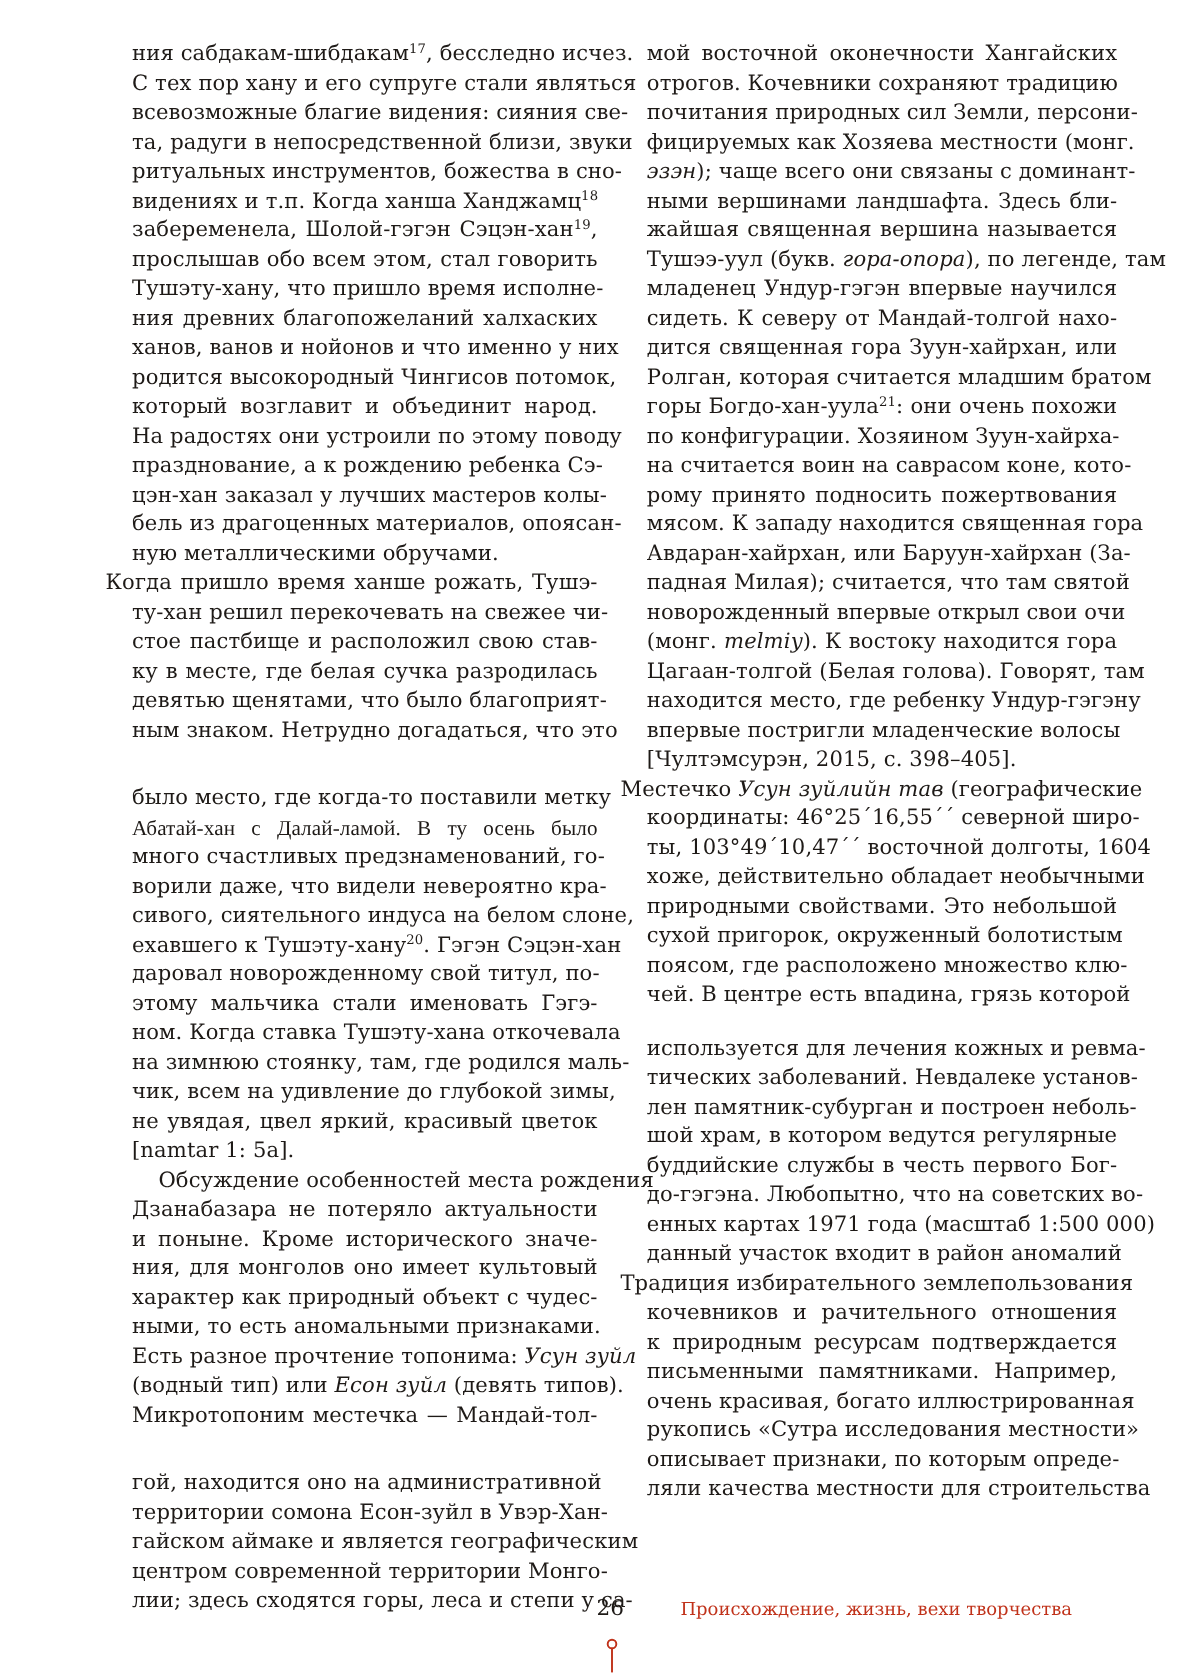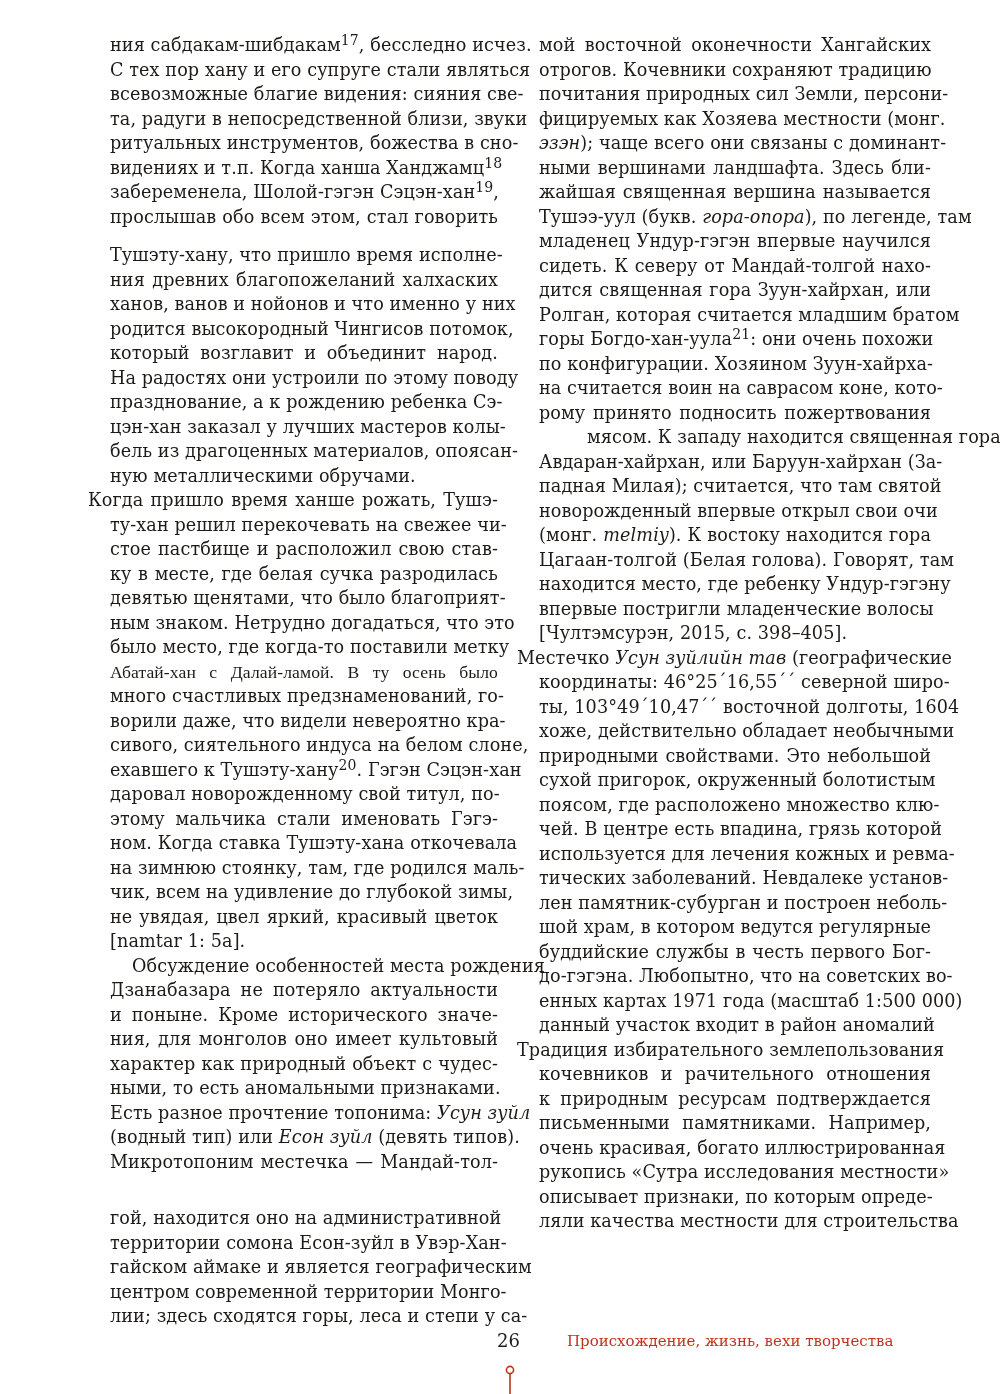--- a/index.html
+++ b/index.html
@@ -15,21 +15,21 @@
   }
   .col.left { left: 88px; width: 410px; }
   .col.right { left: 517px; width: 414px; }
   .para { margin: 0; padding-left: 22px; text-indent: -22px; }
   .para.cont { padding-left: 22px; text-indent: 0; }
   .line {
     display: block; text-align: justify; text-align-last: justify;
     white-space: nowrap; overflow: visible;
   }
   .line.last { text-align-last: left; }
-  sup { font-size: 14px; line-height: 0; vertical-align: 6px; }
+  sup { font-size: 11px; line-height: 0; vertical-align: 6px; }
   i { font-style: italic; }
   .footer-num {
     position: absolute; left: 497px; top: 1330px;
     font-size: 18px; color: #1e1a17;
   }
   .footer-title {
     position: absolute; left: 567px; top: 1332px;
     font-size: 15px; color: #c0321a;
   }
   .footer-marker {
@@ -42,39 +42,39 @@
 <div class="col left">
     <div class="para cont">
       <span class="line" style="text-indent: 0px;">ния сабдакам-шибдакам<sup>17</sup>, бесследно исчез.</span>
       <span class="line" style="text-indent: 0px;">С тех пор хану и его супруге стали являться</span>
       <span class="line" style="text-indent: 0px;">всевозможные благие видения: сияния све-</span>
       <span class="line" style="text-indent: 0px;">та, радуги в непосредственной близи, звуки</span>
       <span class="line" style="text-indent: 0px;">ритуальных инструментов, божества в сно-</span>
       <span class="line" style="text-indent: 0px;">видениях и т.п. Когда ханша Ханджамц<sup>18</sup></span>
       <span class="line" style="text-indent: 0px;">забеременела, Шолой-гэгэн Сэцэн-хан<sup>19</sup>,</span>
       <span class="line" style="text-indent: 0px;">прослышав обо всем этом, стал говорить</span>
-      <span class="line" style="text-indent: 0px; margin-top: 14px;">Тушэту-хану, что пришло время исполне-</span>
+      <span class="line" style="text-indent: 0px;">Тушэту-хану, что пришло время исполне-</span>
       <span class="line" style="text-indent: 0px;">ния древних благопожеланий халхаских</span>
       <span class="line" style="text-indent: 0px;">ханов, ванов и нойонов и что именно у них</span>
       <span class="line" style="text-indent: 0px;">родится высокородный Чингисов потомок,</span>
       <span class="line" style="text-indent: 0px;">который возглавит и объединит народ.</span>
       <span class="line" style="text-indent: 0px;">На радостях они устроили по этому поводу</span>
       <span class="line" style="text-indent: 0px;">празднование, а к рождению ребенка Сэ-</span>
       <span class="line" style="text-indent: 0px;">цэн-хан заказал у лучших мастеров колы-</span>
       <span class="line" style="text-indent: 0px;">бель из драгоценных материалов, опоясан-</span>
       <span class="line last" style="text-indent: 0px;">ную металлическими обручами.</span>
     </div>
     <div class="para">
       <span class="line" style="text-indent: -22px;">Когда пришло время ханше рожать, Тушэ-</span>
       <span class="line" style="text-indent: 0px;">ту-хан решил перекочевать на свежее чи-</span>
       <span class="line" style="text-indent: 0px;">стое пастбище и расположил свою став-</span>
       <span class="line" style="text-indent: 0px;">ку в месте, где белая сучка разродилась</span>
       <span class="line" style="text-indent: 0px;">девятью щенятами, что было благоприят-</span>
       <span class="line" style="text-indent: 0px;">ным знаком. Нетрудно догадаться, что это</span>
-      <span class="line" style="text-indent: 0px;">было место, где когда-то поставили метку</span>
+      <span class="line" style="text-indent: 0px; margin-top: 32px;">было место, где когда-то поставили метку</span>
       <span class="line" style="text-indent: 0px; font-family: Liberation Serif, serif;">Абатай-хан с Далай-ламой. В ту осень было</span>
       <span class="line" style="text-indent: 0px;">много счастливых предзнаменований, го-</span>
       <span class="line" style="text-indent: 0px;">ворили даже, что видели невероятно кра-</span>
       <span class="line" style="text-indent: 0px;">сивого, сиятельного индуса на белом слоне,</span>
       <span class="line" style="text-indent: 0px;">ехавшего к Тушэту-хану<sup>20</sup>. Гэгэн Сэцэн-хан</span>
       <span class="line" style="text-indent: 0px;">даровал новорожденному свой титул, по-</span>
       <span class="line" style="text-indent: 0px;">этому мальчика стали именовать Гэгэ-</span>
       <span class="line" style="text-indent: 0px;">ном. Когда ставка Тушэту-хана откочевала</span>
       <span class="line" style="text-indent: 0px;">на зимнюю стоянку, там, где родился маль-</span>
       <span class="line" style="text-indent: 0px;">чик, всем на удивление до глубокой зимы,</span>
@@ -109,40 +109,40 @@
       <span class="line" style="text-indent: 0px;">жайшая священная вершина называется</span>
       <span class="line" style="text-indent: 0px;">Тушээ-уул (букв. <i>гора-опора</i>), по легенде, там</span>
       <span class="line" style="text-indent: 0px;">младенец Ундур-гэгэн впервые научился</span>
       <span class="line" style="text-indent: 0px;">сидеть. К северу от Мандай-толгой нахо-</span>
       <span class="line" style="text-indent: 0px;">дится священная гора Зуун-хайрхан, или</span>
       <span class="line" style="text-indent: 0px;">Ролган, которая считается младшим братом</span>
       <span class="line" style="text-indent: 0px;">горы Богдо-хан-уула<sup>21</sup>: они очень похожи</span>
       <span class="line" style="text-indent: 0px;">по конфигурации. Хозяином Зуун-хайрха-</span>
       <span class="line" style="text-indent: 0px;">на считается воин на саврасом коне, кото-</span>
       <span class="line" style="text-indent: 0px;">рому принято подносить пожертвования</span>
-      <span class="line" style="text-indent: 0px; margin-left: 48px;">мясом. К западу находится священная гора</span>
+      <span class="line" style="text-indent: 0px;">мясом. К западу находится священная гора</span>
       <span class="line" style="text-indent: 0px;">Авдаран-хайрхан, или Баруун-хайрхан (За-</span>
       <span class="line" style="text-indent: 0px;">падная Милая); считается, что там святой</span>
       <span class="line" style="text-indent: 0px;">новорожденный впервые открыл свои очи</span>
       <span class="line" style="text-indent: 0px;">(монг. <i>melmiy</i>). К востоку находится гора</span>
       <span class="line" style="text-indent: 0px;">Цагаан-толгой (Белая голова). Говорят, там</span>
       <span class="line" style="text-indent: 0px;">находится место, где ребенку Ундур-гэгэну</span>
       <span class="line" style="text-indent: 0px;">впервые постригли младенческие волосы</span>
       <span class="line last" style="text-indent: 0px;">[Чултэмсурэн, 2015, с. 398–405].</span>
     </div>
     <div class="para">
       <span class="line" style="text-indent: -22px;">Местечко <i>Усун зуйлийн тав</i> (географические</span>
       <span class="line" style="text-indent: 0px;">координаты: 46°25´16,55´´ северной широ-</span>
       <span class="line" style="text-indent: 0px;">ты, 103°49´10,47´´ восточной долготы, 1604</span>
       <span class="line" style="text-indent: 0px;">хоже, действительно обладает необычными</span>
       <span class="line" style="text-indent: 0px;">природными свойствами. Это небольшой</span>
       <span class="line" style="text-indent: 0px;">сухой пригорок, окруженный болотистым</span>
       <span class="line" style="text-indent: 0px;">поясом, где расположено множество клю-</span>
       <span class="line" style="text-indent: 0px;">чей. В центре есть впадина, грязь которой</span>
-      <span class="line" style="text-indent: 0px;">используется для лечения кожных и ревма-</span>
+      <span class="line" style="text-indent: 0px; margin-top: 20px;">используется для лечения кожных и ревма-</span>
       <span class="line" style="text-indent: 0px;">тических заболеваний. Невдалеке установ-</span>
       <span class="line" style="text-indent: 0px;">лен памятник-субурган и построен неболь-</span>
       <span class="line" style="text-indent: 0px;">шой храм, в котором ведутся регулярные</span>
       <span class="line" style="text-indent: 0px;">буддийские службы в честь первого Бог-</span>
       <span class="line" style="text-indent: 0px;">до-гэгэна. Любопытно, что на советских во-</span>
       <span class="line" style="text-indent: 0px;">енных картах 1971 года (масштаб 1:500 000)</span>
       <span class="line" style="text-indent: 0px;">данный участок входит в район аномалий</span>
     </div>
     <div class="para">
       <span class="line" style="text-indent: -22px;">Традиция избирательного землепользования</span>

